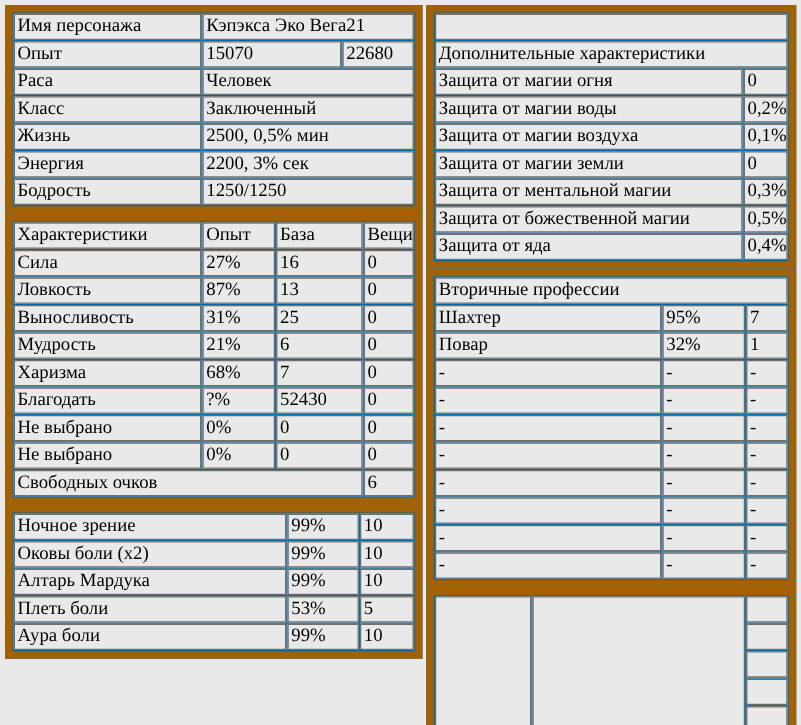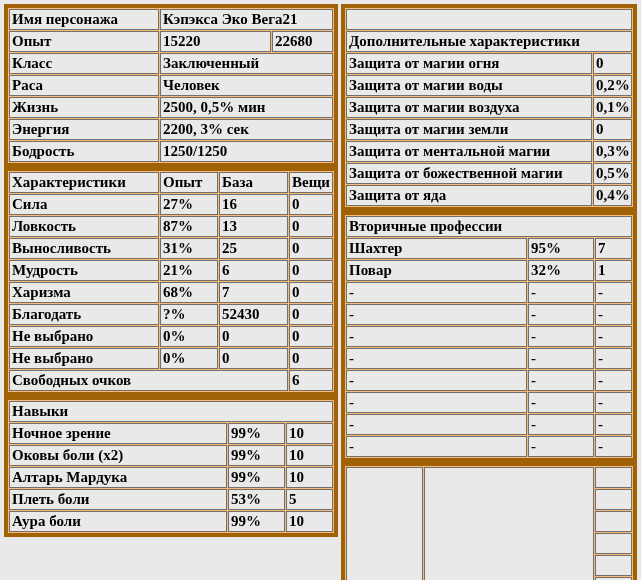--- a/index.html
+++ b/index.html
@@ -1,21 +1,21 @@
 <!DOCTYPE html>
 <html><head>
 <meta charset="utf-8">
 <style>
   * { margin:0; padding:0; box-sizing:border-box; }
   html,body { width:641px; height:580px; }
   body { background:#e9e9e9; font-family:"Liberation Serif", serif; color:#000; }
   .page { position:relative; width:641px; height:580px; overflow:hidden; background:#e9e9e9; }
   .col-left  { position:absolute; left:4px;  top:4px; width:334px; }
   .col-right { position:absolute; left:341px; top:4px; width:296px; }
-  table { width:100%; border-collapse:separate; border-spacing:1px; border:4px solid #a16207; table-layout:fixed; background:#fdba74;font-weight:bold; }
+  table { width:100%; border-collapse:separate; border-spacing:1px; border:6px solid #a16207; table-layout:fixed; background:#0369a1; }
   td { border:1px solid #6f6f6f; height:21px; padding:0 2px; font-size:15px; line-height:19px; white-space:nowrap; overflow:hidden; vertical-align:middle; background:#e9e9e9; }
   .tall { vertical-align:top; }
 </style>
 </head>
 <body>
 
 <div class="page">
 
   <div class="col-left">
 
@@ -25,30 +25,30 @@
           <col style="width:111px">
           <col>
         </colgroup>
       <tbody>
           <tr>
         <td>Имя персонажа</td>
         <td colspan="2">Кэпэкса Эко Вега21</td>
       </tr>
       <tr>
         <td>Опыт</td>
-        <td>15220</td>
+        <td>15070</td>
         <td>22680</td>
+      </tr>
+      <tr>
+        <td>Раса</td>
+        <td colspan="2">Человек</td>
       </tr>
       <tr>
         <td>Класс</td>
         <td colspan="2">Заключенный</td>
-      </tr>
-      <tr>
-        <td>Раса</td>
-        <td colspan="2">Человек</td>
       </tr>
       <tr>
         <td>Жизнь</td>
         <td colspan="2">2500, 0,5% мин</td>
       </tr>
       <tr>
         <td>Энергия</td>
         <td colspan="2">2200, 3% сек</td>
       </tr>
       <tr>
@@ -127,23 +127,20 @@
     </tbody>
       </table>
 
     <table>
       <colgroup>
           <col style="width:218px">
           <col style="width:57px">
           <col>
         </colgroup>
       <tbody>
-          <tr>
-        <td colspan="3">Навыки</td>
-      </tr>
       <tr>
         <td>Ночное зрение</td>
         <td>99%</td>
         <td>10</td>
       </tr>
       <tr>
         <td>Оковы боли (x2)</td>
         <td>99%</td>
         <td>10</td>
       </tr>

